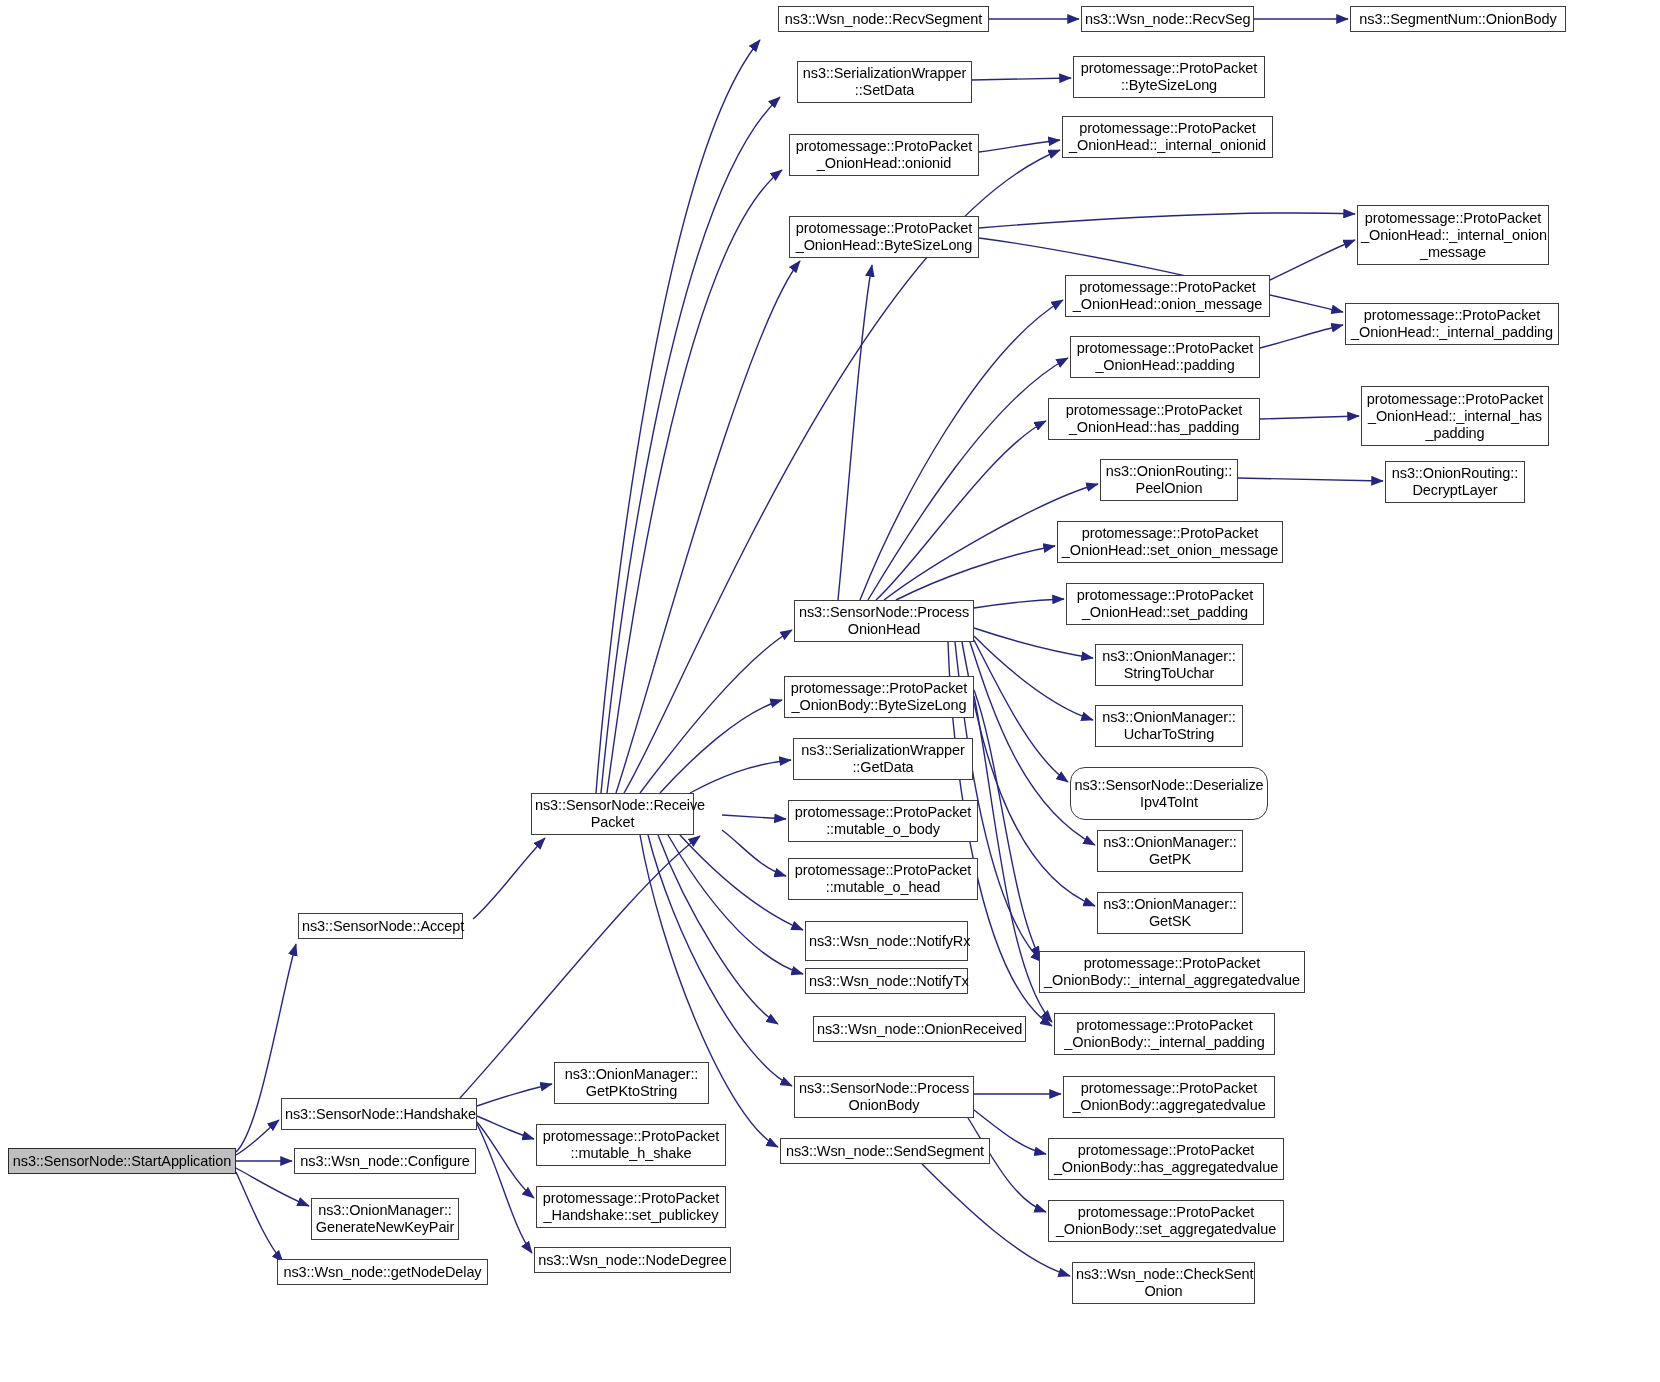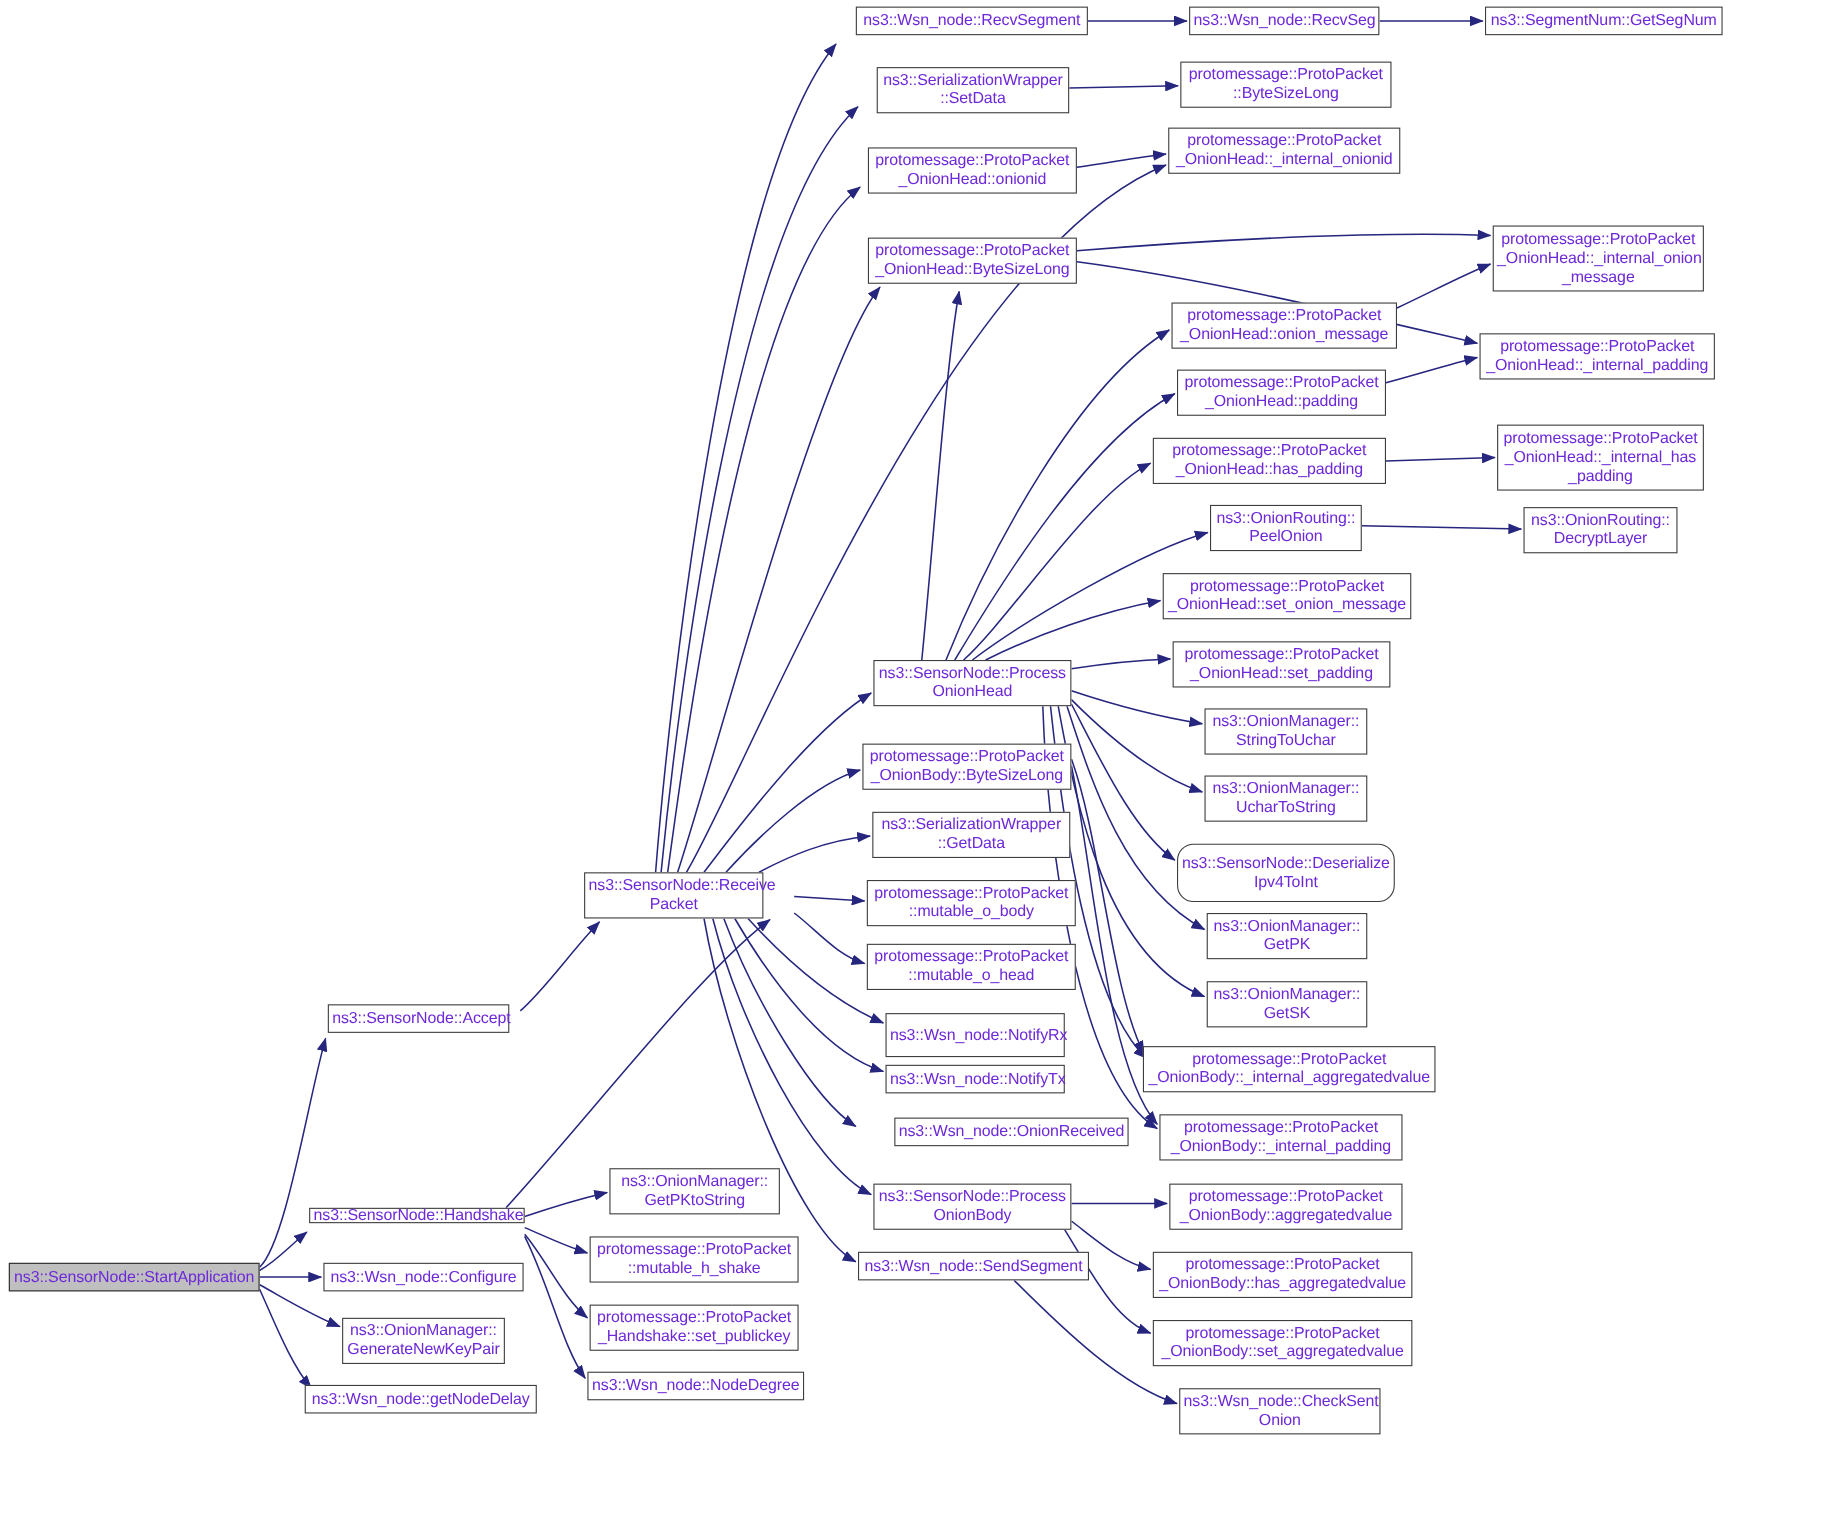--- a/index.html
+++ b/index.html
@@ -22,21 +22,21 @@
     top: 0;
     width: 1660px;
     height: 1382px;
     pointer-events: none;
   }
   .gnode {
     position: absolute;
     box-sizing: border-box;
     border: 1px solid #3d3d3d;
     background: #ffffff;
-    color: #6d28d9;
+    color: #000000;
     font-size: 14.5px;
     line-height: 17px;
     text-align: center;
     display: flex;
     align-items: center;
     justify-content: center;
     white-space: pre-line;
     letter-spacing: -0.1px;
     z-index: 2;
   }
@@ -116,37 +116,37 @@
         <path d="M 974,696 C 994,790 1006,970 1052,1022" fill="none" stroke="#26267f" stroke-width="1.4" marker-end="url(#arrowhead)"></path>
         <path d="M 974,1094 L 1061,1094" fill="none" stroke="#26267f" stroke-width="1.4" marker-end="url(#arrowhead)"></path>
         <path d="M 974,1110 C 1000,1130 1020,1148 1046,1154" fill="none" stroke="#26267f" stroke-width="1.4" marker-end="url(#arrowhead)"></path>
         <path d="M 968,1118 C 994,1160 1014,1200 1046,1212" fill="none" stroke="#26267f" stroke-width="1.4" marker-end="url(#arrowhead)"></path>
         <path d="M 922,1164 C 968,1210 1020,1260 1070,1276" fill="none" stroke="#26267f" stroke-width="1.4" marker-end="url(#arrowhead)"></path>
       </g>
   </svg>
   <div id="node-layer">
       <div class="gnode root-node" style="left: 8px; top: 1148px; width: 228px; height: 26px;"><span class="nlabel">ns3::SensorNode::StartApplication</span></div>
       <div class="gnode" style="left: 298px; top: 913px; width: 165px; height: 26px;"><span class="nlabel">ns3::SensorNode::Accept</span></div>
-      <div class="gnode" style="left: 281px; top: 1098px; width: 196px; height: 14px; align-items: center;"><span class="nlabel">ns3::SensorNode::Handshake</span></div>
+      <div class="gnode" style="left: 281px; top: 1098px; width: 196px; height: 32px; align-items: center;"><span class="nlabel">ns3::SensorNode::Handshake</span></div>
       <div class="gnode" style="left: 294px; top: 1148px; width: 182px; height: 26px; justify-content: flex-end;"><span class="nlabel">ns3::Wsn_node::Configure</span></div>
       <div class="gnode" style="left: 311px; top: 1198px; width: 148px; height: 42px;"><span class="nlabel">ns3::OnionManager::
 GenerateNewKeyPair</span></div>
       <div class="gnode" style="left: 277px; top: 1259px; width: 211px; height: 26px;"><span class="nlabel">ns3::Wsn_node::getNodeDelay</span></div>
       <div class="gnode" style="left: 554px; top: 1062px; width: 155px; height: 42px;"><span class="nlabel">ns3::OnionManager::
 GetPKtoString</span></div>
       <div class="gnode" style="left: 536px; top: 1124px; width: 190px; height: 42px;"><span class="nlabel">protomessage::ProtoPacket
 ::mutable_h_shake</span></div>
       <div class="gnode" style="left: 536px; top: 1186px; width: 190px; height: 42px;"><span class="nlabel">protomessage::ProtoPacket
 _Handshake::set_publickey</span></div>
       <div class="gnode" style="left: 534px; top: 1247px; width: 197px; height: 26px;"><span class="nlabel">ns3::Wsn_node::NodeDegree</span></div>
       <div class="gnode" style="left: 531px; top: 793px; width: 163px; height: 42px;"><span class="nlabel">ns3::SensorNode::Receive
 Packet</span></div>
       <div class="gnode" style="left: 778px; top: 6px; width: 211px; height: 26px;"><span class="nlabel">ns3::Wsn_node::RecvSegment</span></div>
       <div class="gnode" style="left: 1081px; top: 6px; width: 173px; height: 26px; justify-content: flex-end;"><span class="nlabel">ns3::Wsn_node::RecvSeg</span></div>
-      <div class="gnode" style="left: 1350px; top: 6px; width: 216px; height: 26px;"><span class="nlabel">ns3::SegmentNum::GetSegNum</span></div>
+      <div class="gnode" style="left: 1350px; top: 6px; width: 216px; height: 26px;"><span class="nlabel">ns3::SegmentNum::OnionBody</span></div>
       <div class="gnode" style="left: 797px; top: 61px; width: 175px; height: 42px;"><span class="nlabel">ns3::SerializationWrapper
 ::SetData</span></div>
       <div class="gnode" style="left: 1073px; top: 56px; width: 192px; height: 42px;"><span class="nlabel">protomessage::ProtoPacket
 ::ByteSizeLong</span></div>
       <div class="gnode" style="left: 789px; top: 134px; width: 190px; height: 42px;"><span class="nlabel">protomessage::ProtoPacket
 _OnionHead::onionid</span></div>
       <div class="gnode" style="left: 1062px; top: 116px; width: 211px; height: 42px;"><span class="nlabel">protomessage::ProtoPacket
 _OnionHead::_internal_onionid</span></div>
       <div class="gnode" style="left: 789px; top: 216px; width: 190px; height: 42px;"><span class="nlabel">protomessage::ProtoPacket
 _OnionHead::ByteSizeLong</span></div>

